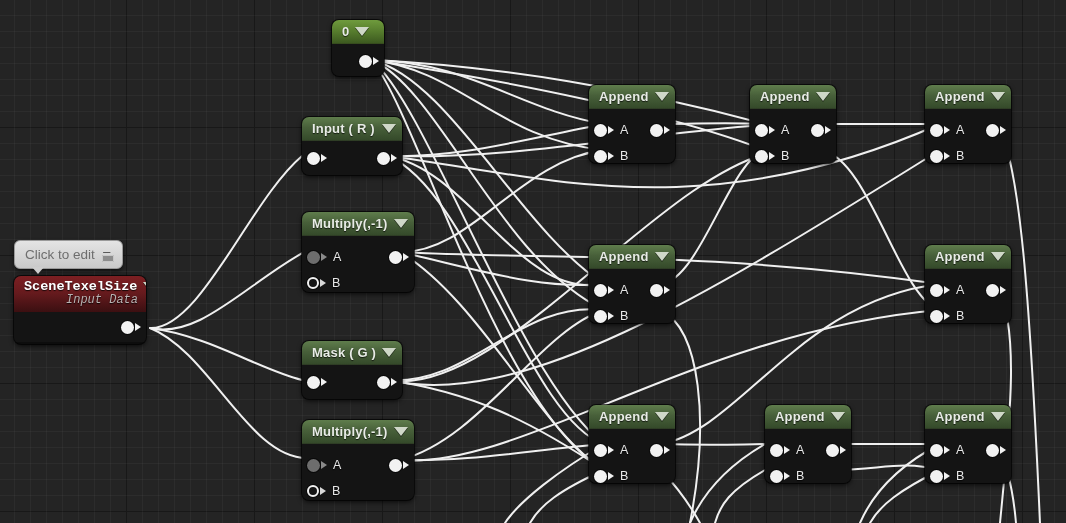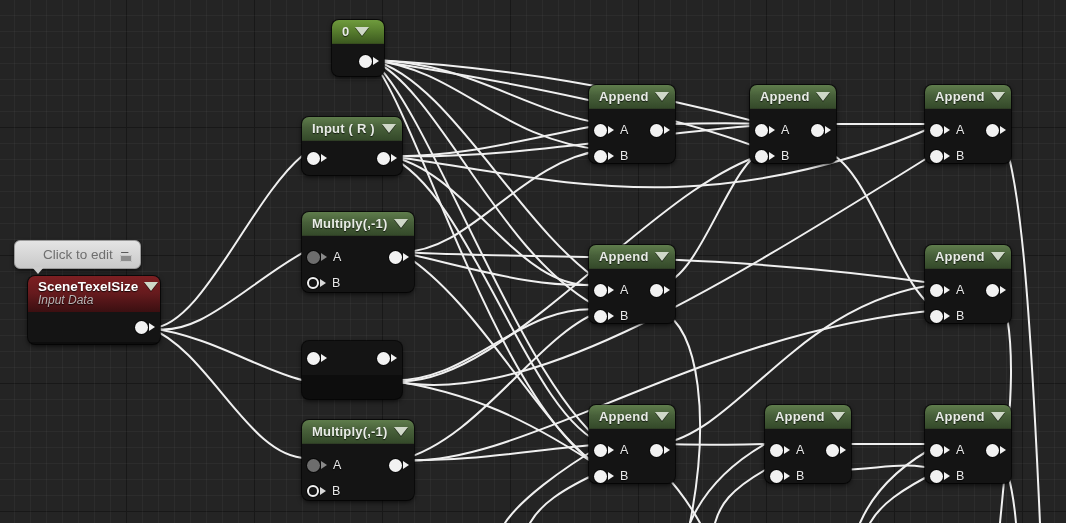--- a/index.html
+++ b/index.html
@@ -75,21 +75,21 @@
     padding:3px 8px 4px 10px;
     background:linear-gradient(to bottom,#7d1f22 0%,#651a1d 50%,#3d1012 100%);
   }
   .node.param .prow{display:flex;align-items:center;}
   .node.param .ptitle{
     flex:1;color:#ffffff;font-size:13.5px;font-weight:bold;
     text-shadow:0 1px 1px rgba(0,0,0,0.8);white-space:nowrap;
   }
   .node.param .psub{
     color:#b9b2b2;font-size:12px;font-style:italic;
-    text-shadow:0 1px 1px rgba(0,0,0,0.8);margin-top:-1px;
+    text-shadow:0 1px 1px rgba(0,0,0,0.8);margin-top:-1px;text-align:right;
   }
 
   
   .pin{position:absolute;display:flex;align-items:center;height:14px;}
   .pin .dot{
     width:13px;height:13px;border-radius:50%;
     background:#f2f2f2;
     box-shadow:0 0 0 1px rgba(0,0,0,0.55);
     flex:0 0 auto;
   }
@@ -114,21 +114,21 @@
     text-shadow:0 1px 1px rgba(0,0,0,0.8);
   }
   .pin.out{flex-direction:row;}
 
   
   .tooltip{
     position:absolute;
     background:linear-gradient(to bottom,#e4e4e4,#c9c9c9);
     border:1px solid #9a9a9a;
     border-radius:6px;
-    padding:5px 8px 6px 28px;
+    padding:5px 8px 6px 10px;
     display:flex;align-items:center;
     box-shadow:0 2px 4px rgba(0,0,0,0.6);
   }
   .tooltip .tt-text{
     color:#6e6e6e;font-size:13.5px;white-space:nowrap;
   }
   .tooltip .tt-icons{
     margin-left:7px;display:flex;flex-direction:column;align-items:center;gap:1px;
   }
   .tooltip .tt-tack{
@@ -208,21 +208,21 @@
           <span class="ttl">0</span>
           <span class="caret"></span>
         </div>
         <div class="node-body" style="height: 32px;">
           <div class="pin out" style="right: 5px; top: 10px;">
             <span class="dot"></span>
             <span class="arr"></span>
           </div>
         </div>
       </div>
-      <div class="node param" style="left: 28px; top: 276px; width: 132px; height: 68px;">
+      <div class="node param" style="left: 14px; top: 276px; width: 132px; height: 68px; font-family: Liberation Mono, monospace;">
         <div class="node-head">
           <div class="prow">
             <span class="ptitle">SceneTexelSize</span>
             <span class="caret"></span>
           </div>
           <div class="psub">Input Data</div>
         </div>
         <div class="node-body" style="height: 30px;">
           <div class="pin out" style="right: 5px; top: 8px;">
             <span class="dot"></span>
@@ -240,20 +240,24 @@
             <span class="dot"></span>
             <span class="arr"></span>
           </div>
           <div class="pin out" style="right: 5px; top: 10px;">
             <span class="dot"></span>
             <span class="arr"></span>
           </div>
         </div>
       </div>
       <div class="node" style="left: 302px; top: 341px; width: 100px; height: 58px;">
+        <div class="node-head">
+          <span class="ttl">Mask ( G )</span>
+          <span class="caret"></span>
+        </div>
         <div class="node-body" style="height: 34px;">
           <div class="pin" style="left: 5px; top: 10px;">
             <span class="dot"></span>
             <span class="arr"></span>
           </div>
           <div class="pin out" style="right: 5px; top: 10px;">
             <span class="dot"></span>
             <span class="arr"></span>
           </div>
         </div>

